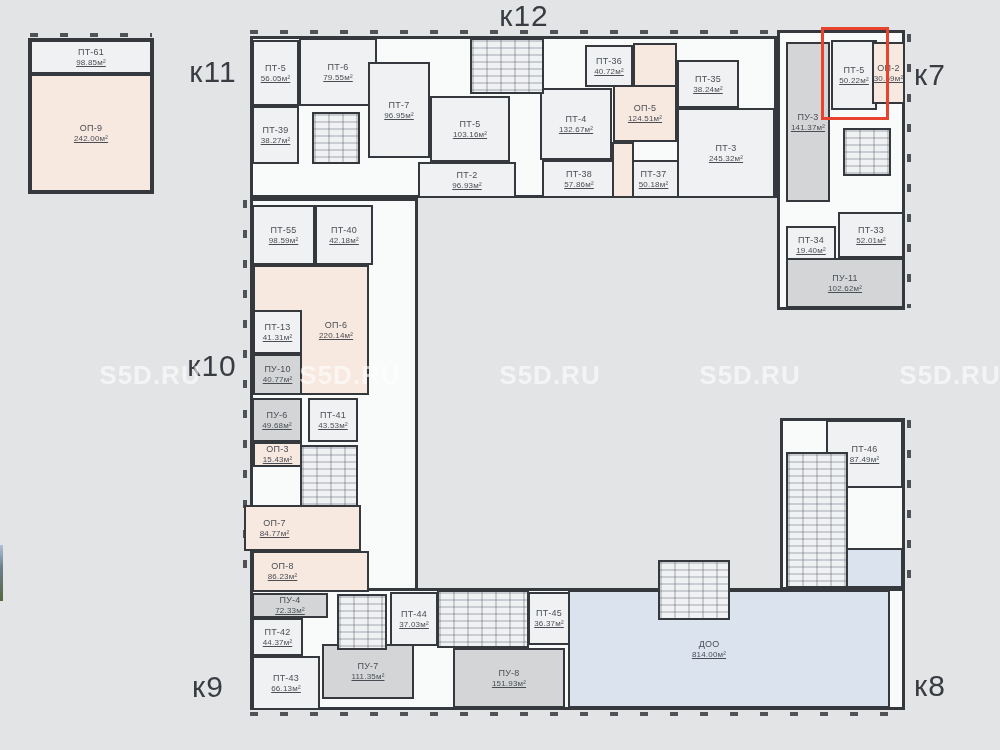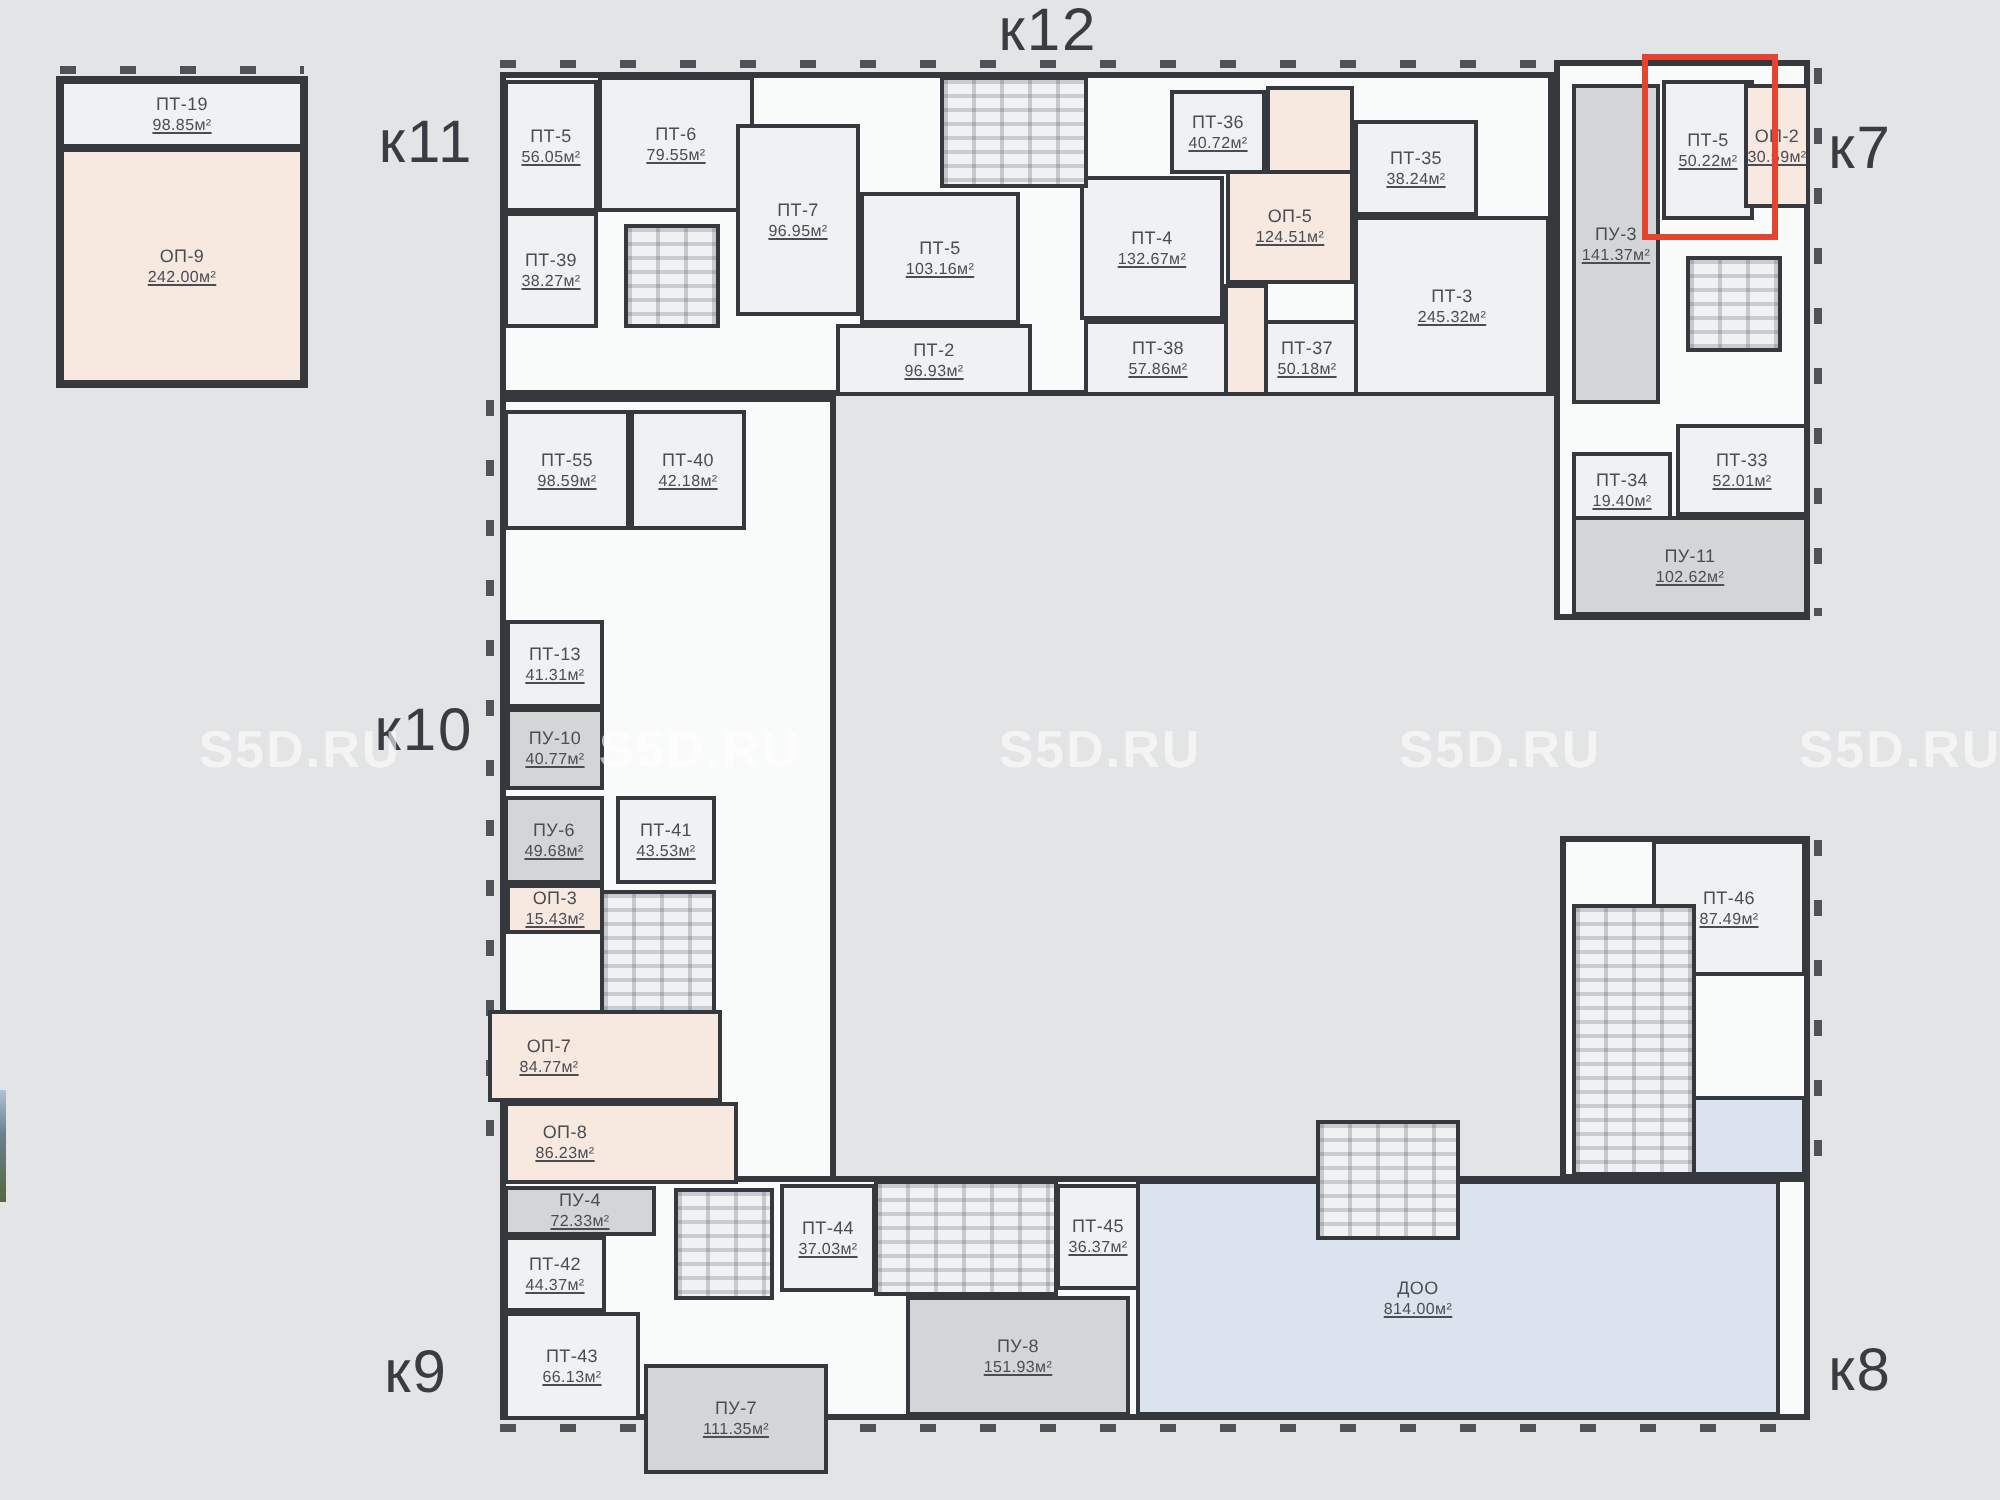--- a/index.html
+++ b/index.html
@@ -46,21 +46,21 @@
   <div class="tick-v" style="left:907px;top:420px;height:168px;"></div>
   <div class="sliver" style="left:0;top:545px;width:3px;height:56px;"></div>
 <div class="outline" style="left: 28px; top: 38px; width: 126px; height: 156px;"></div>
     <div class="outline" style="left: 250px; top: 36px; width: 527px; height: 162px;"></div>
     <div class="outline" style="left: 777px; top: 30px; width: 128px; height: 280px;"></div>
     <div class="outline" style="left: 250px; top: 198px; width: 168px; height: 396px;"></div>
     <div class="outline" style="left: 250px; top: 588px; width: 655px; height: 122px;"></div>
     <div class="outline" style="left: 780px; top: 418px; width: 125px; height: 172px;"></div>
     <div class="room white" style="left: 30px; top: 40px; width: 122px; height: 34px;">
       <div class="rlabel">
-        <div class="rname">ПТ-19</div>
+        <div class="rname">ПТ-61</div>
         <div class="rarea">98.85м²</div>
       </div>
     </div>
     <div class="room pink" style="left: 30px; top: 74px; width: 122px; height: 118px;">
       <div class="rlabel">
         <div class="rname">ОП-9</div>
         <div class="rarea">242.00м²</div>
       </div>
     </div>
     <div class="room white" style="left: 252px; top: 40px; width: 47px; height: 66px;">
@@ -180,20 +180,26 @@
     <div class="room white" style="left: 252px; top: 205px; width: 63px; height: 60px;">
       <div class="rlabel">
         <div class="rname">ПТ-55</div>
         <div class="rarea">98.59м²</div>
       </div>
     </div>
     <div class="room white" style="left: 315px; top: 205px; width: 58px; height: 60px;">
       <div class="rlabel">
         <div class="rname">ПТ-40</div>
         <div class="rarea">42.18м²</div>
+      </div>
+    </div>
+    <div class="room pink" style="left: 253px; top: 265px; width: 116px; height: 130px;">
+      <div class="rlabel" style="transform: translateX(25px);">
+        <div class="rname">ОП-6</div>
+        <div class="rarea">220.14м²</div>
       </div>
     </div>
     <div class="room white" style="left: 253px; top: 310px; width: 49px; height: 44px;">
       <div class="rlabel">
         <div class="rname">ПТ-13</div>
         <div class="rarea">41.31м²</div>
       </div>
     </div>
     <div class="room gray" style="left: 253px; top: 354px; width: 49px; height: 41px;">
       <div class="rlabel">
@@ -242,21 +248,21 @@
         <div class="rname">ПТ-42</div>
         <div class="rarea">44.37м²</div>
       </div>
     </div>
     <div class="room white" style="left: 252px; top: 656px; width: 68px; height: 54px;">
       <div class="rlabel">
         <div class="rname">ПТ-43</div>
         <div class="rarea">66.13м²</div>
       </div>
     </div>
-    <div class="room gray" style="left: 322px; top: 682px; width: 92px; height: 55px;">
+    <div class="room gray" style="left: 322px; top: 644px; width: 92px; height: 55px;">
       <div class="rlabel">
         <div class="rname">ПУ-7</div>
         <div class="rarea">111.35м²</div>
       </div>
     </div>
     <div class="room white" style="left: 390px; top: 592px; width: 48px; height: 54px;">
       <div class="rlabel">
         <div class="rname">ПТ-44</div>
         <div class="rarea">37.03м²</div>
       </div>

